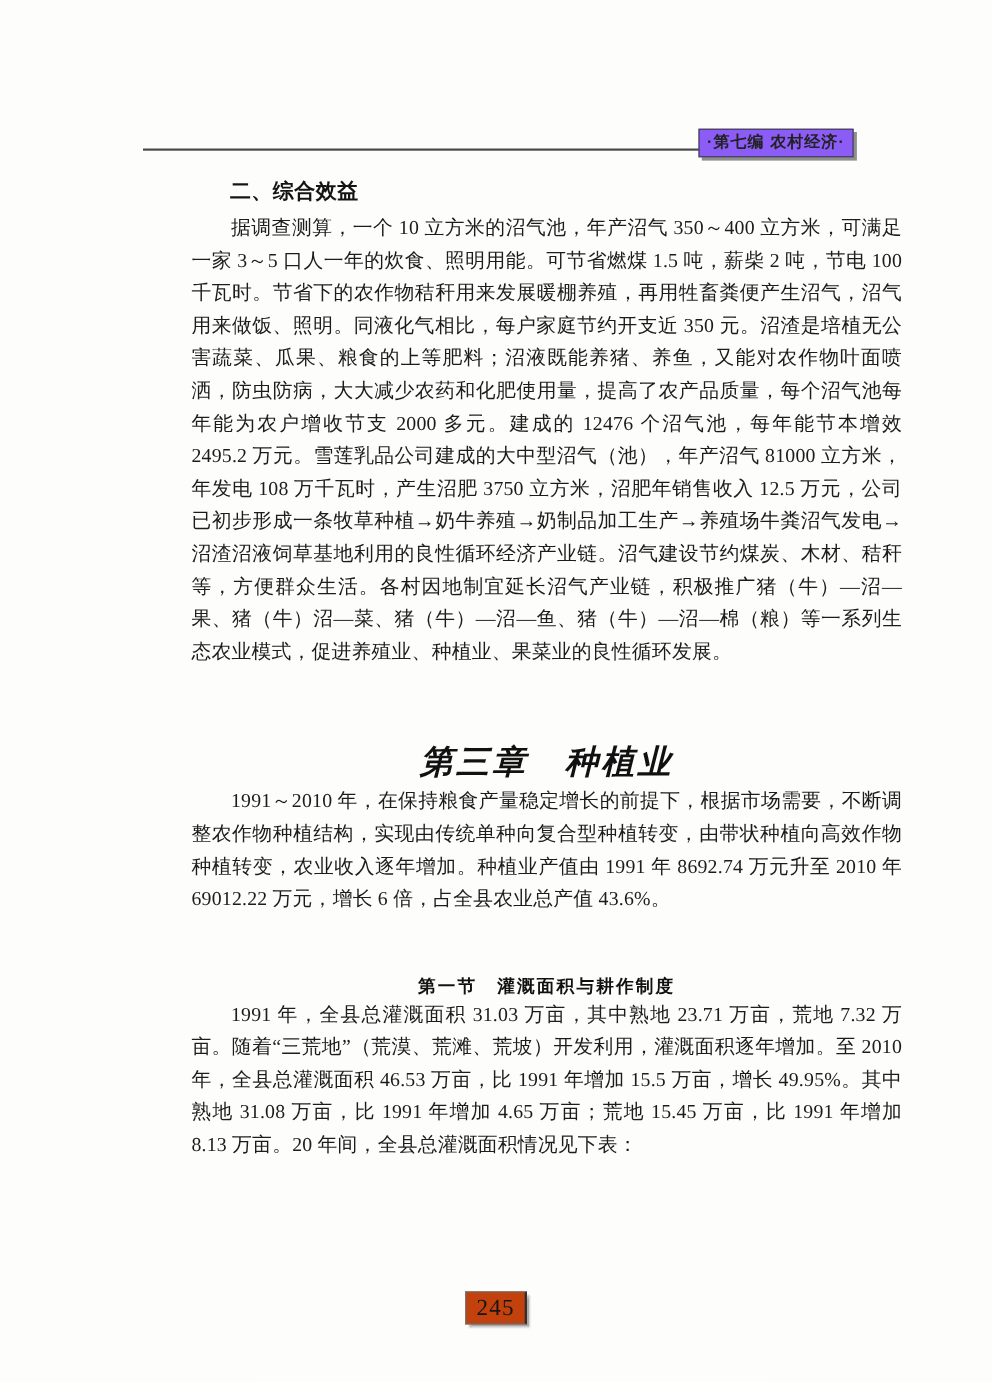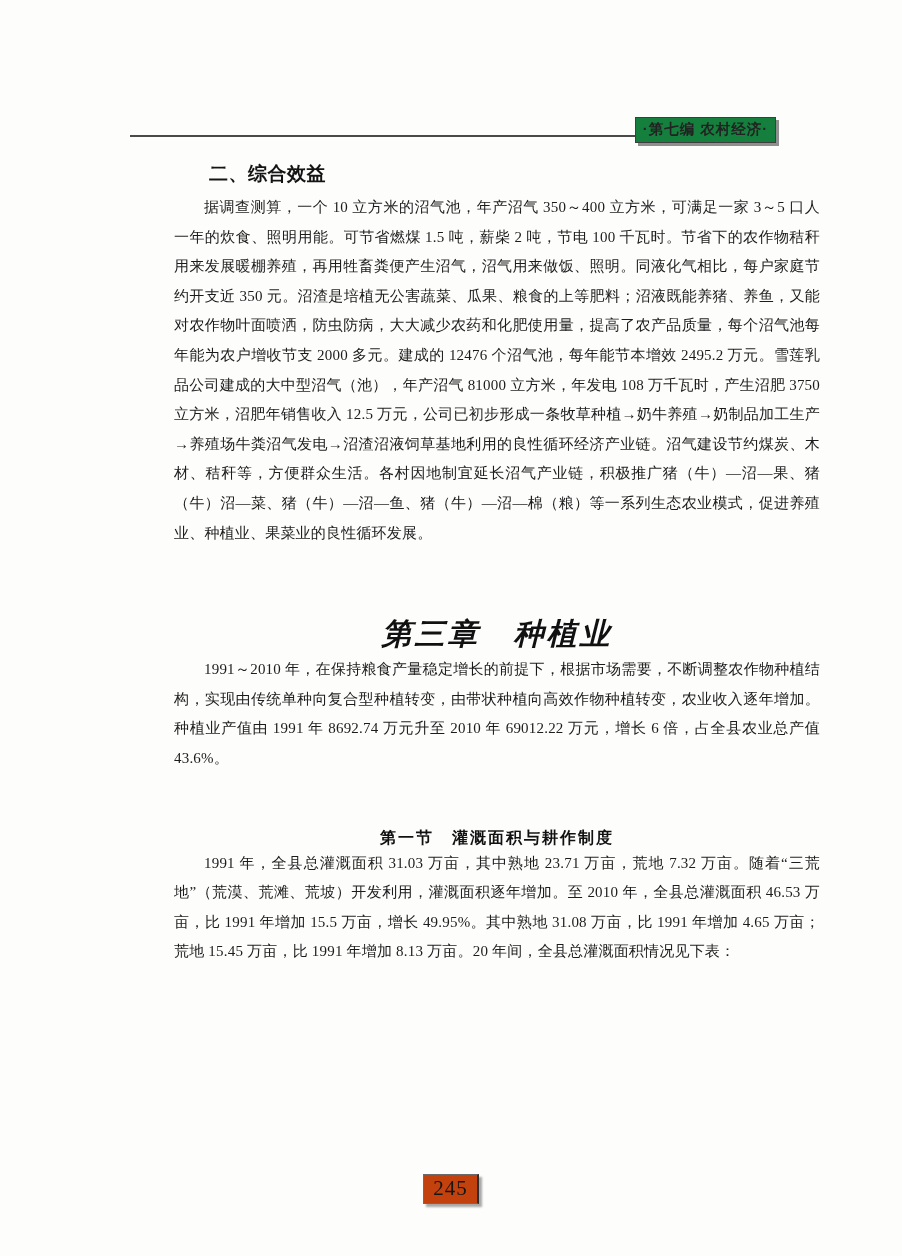--- a/index.html
+++ b/index.html
@@ -29,21 +29,21 @@
     left: 0;
     right: 0;
     bottom: 0;
     height: 2px;
     background: #4a4a4a;
   }
   .edition-box {
     position: absolute;
     right: 0;
     bottom: -6px;
-    background: #15803d;
+    background: #8b5cf6;
     border: 1px solid #3e3e3e;
     box-shadow: 3px 3px 0 #8f8f8f;
     padding: 2px 7px 3px 7px;
     font-family: "Liberation Sans", "DejaVu Sans", sans-serif;
     font-size: 14.5px;
     font-weight: bold;
     letter-spacing: 1px;
     color: #222;
     white-space: nowrap;
   }
@@ -59,21 +59,21 @@
     margin: 24px 0 6px 0;
     padding-left: 35px;
     font-family: "Liberation Sans", "DejaVu Sans", sans-serif;
     font-size: 19px;
     font-weight: bold;
     color: #141414;
     letter-spacing: 0.5px;
   }
   p.body-text {
     margin: 0;
-    font-size: 15px;
+    font-size: 18px;
     line-height: 29.6px;
     text-align: justify;
     text-justify: inter-ideograph;
     text-indent: 2em;
     letter-spacing: 0.2px;
     color: #1c1c1c;
   }
   .chapter-title {
     margin: 66px 0 0 0;
     text-align: center;

